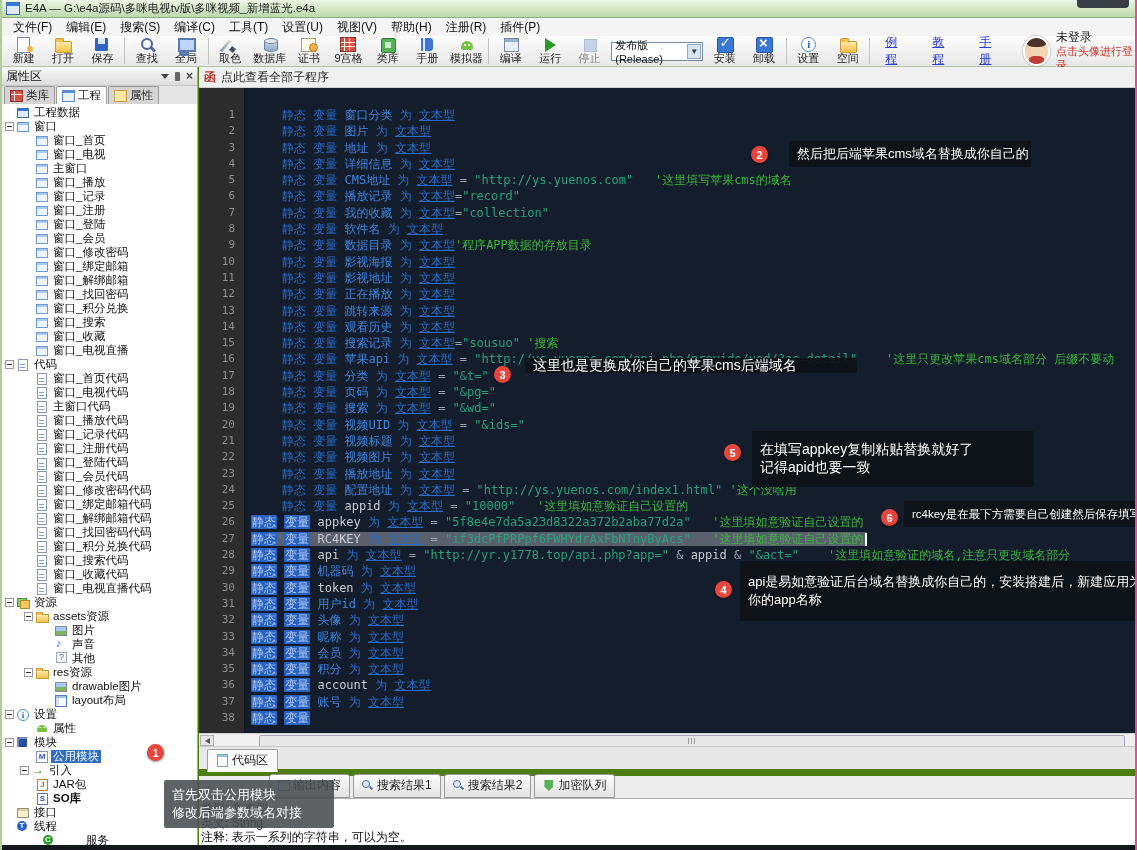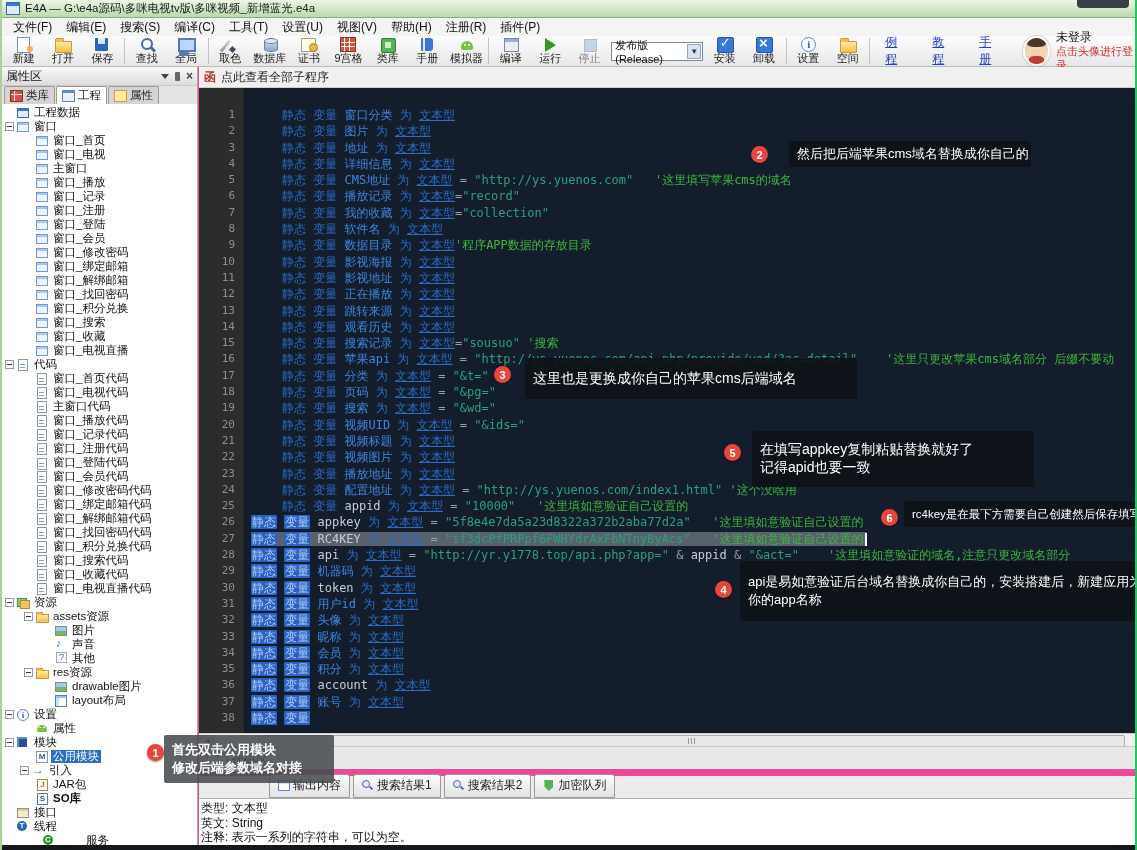--- a/index.html
+++ b/index.html
@@ -1,17 +1,17 @@
 <!DOCTYPE html>
 <html><head>
 <meta charset="utf-8">
 <style>
   html,body{margin:0;padding:0;background:#555;}
-  #page{position:relative;width:1137px;height:850px;overflow:hidden;background:#ec4899;
-        font-family:"Liberation Sans","DejaVu Sans",sans-serif;border-left:2px solid #aecf9a;border-right:2px solid #22c55e;box-sizing:border-box;}
+  #page{position:relative;width:1137px;height:850px;overflow:hidden;background:#4d7c0f;
+        font-family:"Liberation Sans","DejaVu Sans",sans-serif;border-left:2px solid #aecf9a;border-right:2px solid #ec4899;box-sizing:border-box;}
   
   #titlebar{position:absolute;left:0;top:0;width:100%;height:18px;background:linear-gradient(#ecf7e5,#bcd9ad);
             border-bottom:1px solid #8fae7c;display:flex;align-items:center;gap:5px;padding-left:4px;box-sizing:border-box;
             font-size:11.5px;color:#1a1a1a;white-space:nowrap;}
   .appicon{width:12px;height:11px;background:#dfeaff;border:1px solid #3a6ab0;box-shadow:inset 0 3px 0 #3a78d8;}
   #winbtn{position:absolute;right:6px;top:0;width:52px;height:8px;background:#3a3f46;border-radius:0 0 4px 4px;}
   
   #menubar{position:absolute;left:0;top:18px;width:100%;height:18px;background:#f4f4f4;border-bottom:1px solid #dcdcdc;
            display:flex;align-items:center;padding-left:4px;font-size:12px;color:#111;}
   .mitem{padding:0 7px;}
@@ -149,21 +149,21 @@
   .bt-shield::before{content:"";position:absolute;left:1px;top:0;width:9px;height:11px;background:#58b058;
         clip-path:polygon(0 0,100% 0,100% 62%,50% 100%,0 62%);}
   #infoarea{position:absolute;left:0;top:731px;right:0;bottom:5px;background:#fff;border-top:1px solid #b0b0b0;
             font-size:12px;color:#111;line-height:1.22;padding:2px 0 0 2px;}
   #bottomstrip{position:absolute;left:0;bottom:0;width:100%;height:5px;background:#14181c;z-index:70;}
   
   .ann-circle{position:absolute;width:17px;height:17px;border-radius:50%;background:#e8453c;color:#fff;font-size:11px;font-weight:bold;
               display:flex;align-items:center;justify-content:center;box-shadow:0 1px 2px rgba(0,0,0,.45);z-index:62;}
   .ann-box{position:absolute;background:rgba(14,18,24,.93);color:#fff;padding:2px 8px;border-radius:2px;z-index:60;
            white-space:nowrap;overflow:hidden;box-sizing:border-box;display:flex;flex-direction:column;justify-content:center;}
-  .ann-box.gray{background:rgba(72,76,80,.88);font-weight:bold;}
+  .ann-box.gray{background:rgba(72,76,80,.88);font-weight:normal;margin-top:45px;}
 </style>
 </head>
 <body>
 
 <div id="page">
 
   <div id="titlebar">
     <span class="appicon"></span>
     <span>E4A — G:\e4a源码\多咪电视tv版\多咪视频_新增蓝光.e4a</span>
     <span id="winbtn"></span>
@@ -657,21 +657,21 @@
       <div class="ann-circle" style="left: 145px; top: 744px;">1</div>
       <div class="ann-box gray" style="left: 162px; top: 735px; width: 170px; height: 48px; font-size: 13px;">
         <div>首先双击公用模块</div>
         <div>修改后端参数域名对接</div>
       </div>
       <div class="ann-circle" style="left: 749px; top: 146px;">2</div>
       <div class="ann-box" style="left: 787px; top: 141px; width: 242px; height: 26px; font-size: 13px;">
         <div>然后把后端苹果cms域名替换成你自己的</div>
       </div>
       <div class="ann-circle" style="left: 492px; top: 366px;">3</div>
-      <div class="ann-box" style="left: 523px; top: 358px; width: 332px; height: 41px; font-size: 14px;">
+      <div class="ann-box" style="left: 523px; top: 358px; width: 332px; height: 15px; font-size: 14px;">
         <div>这里也是更换成你自己的苹果cms后端域名</div>
       </div>
       <div class="ann-circle" style="left: 722px; top: 444px;">5</div>
       <div class="ann-box" style="left: 750px; top: 431px; width: 282px; height: 56px; font-size: 14px;">
         <div>在填写appkey复制粘贴替换就好了</div>
         <div>记得apid也要一致</div>
       </div>
       <div class="ann-circle" style="left: 879px; top: 509px;">6</div>
       <div class="ann-box" style="left: 902px; top: 501px; width: 235px; height: 26px; font-size: 11.5px;">
         <div>rc4key是在最下方需要自己创建然后保存填写到此处</div>

